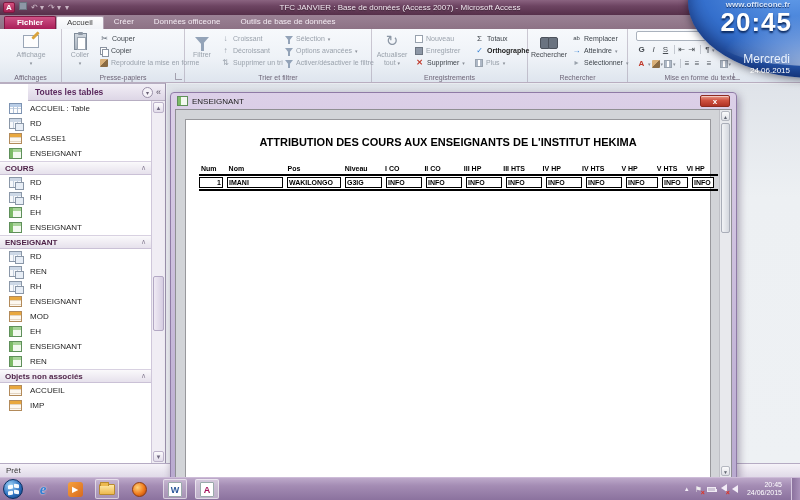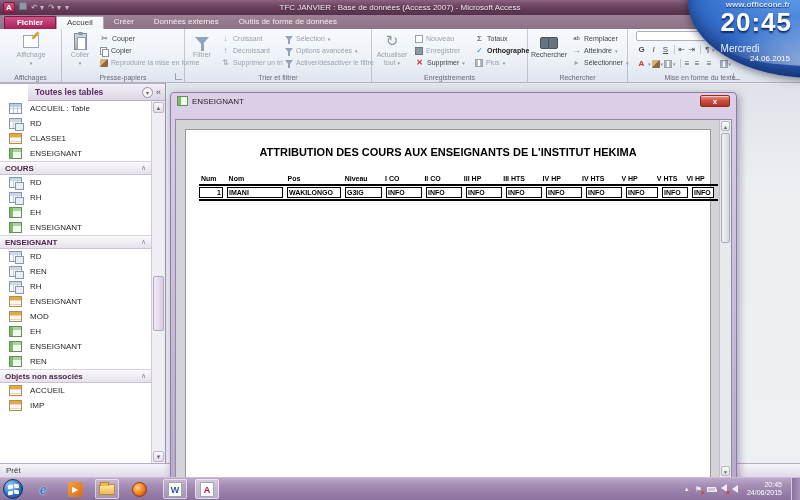--- a/index.html
+++ b/index.html
@@ -71,21 +71,21 @@
 
   
   .clock { position:absolute; left:688px; top:-74px; width:252px; height:152px; border-radius:50%;
     background:radial-gradient(ellipse at 42% 38%, #6aa4ee 0%, #3570cd 45%, #173f8e 78%, #0e2f70 100%);
     box-shadow:0 2px 8px rgba(0,0,20,.5), inset 0 -6px 14px rgba(0,0,40,.35); z-index:70; }
   .clock::before { content:""; position:absolute; left:12%; top:58%; width:76%; height:34%;
     background:radial-gradient(ellipse at 50% 100%, rgba(255,255,255,.55), rgba(255,255,255,0) 70%); border-radius:50%; }
   .clock-texts { position:absolute; left:690px; top:0; width:104px; z-index:71; text-align:right; color:#fff; }
   .ck-site { font-size:8px; font-weight:bold; color:#d7e6fb; text-shadow:0 1px 1px #0c2a60; padding-right:4px; }
   .ck-time { font-size:26px; font-weight:bold; line-height:26px; letter-spacing:1px; text-shadow:0 2px 2px #0c2a60; padding-right:2px; }
-  .ck-day { font-size:10px; color:#eaf2fd; padding-right:4px; margin-top:8px;text-align:center; }
+  .ck-day { font-size:12px; color:#eaf2fd; padding-right:4px; margin-top:17px; }
   .ck-date { font-size:8px; color:#ffffff; padding-right:4px; }
 
   
   .navpane { position:absolute; left:0; top:83px; width:166px; height:380px; background:#fff;
     border-right:1px solid #9b92aa; border-top:1px solid #b7aec2; z-index:6;padding-left:28px; }
   .nav-head { height:17px; background:linear-gradient(180deg,#f2eff6,#ddd6e6); border-bottom:1px solid #b7aec2;
     display:flex; align-items:center; padding:0 4px; }
   .nav-head-title { flex:1; font-size:8.5px; font-weight:bold; color:#5b2a5e; padding-left:3px; }
   .nav-dd { width:11px; height:11px; border:1px solid #9a90a8; border-radius:50%; font-size:6px; color:#6a6276;
     text-align:center; line-height:10px; margin-right:3px; background:#f5f2f8; }
@@ -129,21 +129,21 @@
     background:linear-gradient(180deg,#dcd0e8,#b9aad0); border:1px solid #8f7ba6; border-radius:4px 4px 0 0;
     box-shadow:2px 3px 9px rgba(50,30,70,.4); }
   .rw-title { height:16px; display:flex; align-items:center; padding:0 6px; }
   .rw-ico { width:11px; height:10px; border:1px solid #5f8f5a; margin-right:4px;
     background:linear-gradient(90deg,#7cbb67 0 3px, rgba(0,0,0,0) 3px), #f3f9f0; }
   .rw-name { font-size:8px; color:#222; }
   .rw-close { margin-left:auto; width:30px; height:12px; background:linear-gradient(180deg,#e89a8a 0%,#cf5140 45%,#b03225 100%);
     border:1px solid #8e2b20; border-radius:2px; color:#fff; font-size:8px; font-weight:bold; text-align:center; line-height:11px;
     box-shadow:inset 0 1px 0 rgba(255,255,255,.5); }
   .rw-body { position:absolute; left:4px; right:4px; top:16px; bottom:0;
-    background:#d2d4d8; border:1px solid #8f8f93; border-bottom:none; overflow:hidden;margin-top:10px; }
+    background:#d2d4d8; border:1px solid #8f8f93; border-bottom:none; overflow:hidden; }
   .rw-vscroll { position:absolute; right:0; top:0; bottom:0; width:12px; background:#e8e9ed; border-left:1px solid #bfc0c6; }
   .rw-vscroll .arr { position:absolute; left:1px; width:9px; height:10px; font-size:5px; color:#5f6470; text-align:center;
     line-height:10px; background:linear-gradient(180deg,#fbfbfc,#dddfe5); border:1px solid #b4b7c0; border-radius:2px; }
   .rw-vscroll .thumb { position:absolute; left:1px; top:13px; width:9px; height:110px;
     background:linear-gradient(90deg,#f2f3f6,#d4d7de); border:1px solid #a9adb8; border-radius:2px; }
   .page { position:absolute; left:9px; top:9px; right:20px; bottom:-6px; background:#fff; border:1px solid #98989c; }
   .ptitle { margin-top:16px; text-align:center; font-size:11px; font-weight:bold; color:#000; }
   .ptable { margin:17px 0 0 13px; }
   .phead { display:flex; }
   .phead span { font-size:7px; font-weight:bold; color:#000; margin-right:4px; padding-left:2px; }
@@ -200,22 +200,22 @@
   <span class="qat-ic"><span class="ms ms-disk" style="width:8px;height:8px;display:inline-block;"></span></span>
   <span class="qat-ic">↶ ▾</span>
   <span class="qat-ic">↷ ▾</span>
   <span class="qat-ic">▾</span>
 </div>
 
 <div class="tabsrow">
   <div class="tab-file">Fichier</div>
   <div class="tab active">Accueil</div>
   <div class="tab">Créer</div>
-  <div class="tab">Données externes</div>
-  <div class="tab">Outils de forme de données</div>
+  <div class="tab">Données officeone</div>
+  <div class="tab">Outils de base de données</div>
 </div>
 
 <div class="ribbon">
 
   <div class="rgroup" style="left:0;width:62px;">
     <div class="bigbtn" style="left:10px;">
       <div class="bic">
           <span class="ic-view"></span>
         </div>
       <div class="blb dis"><span>Affichage</span><br><span class="dd">▾</span></div>

